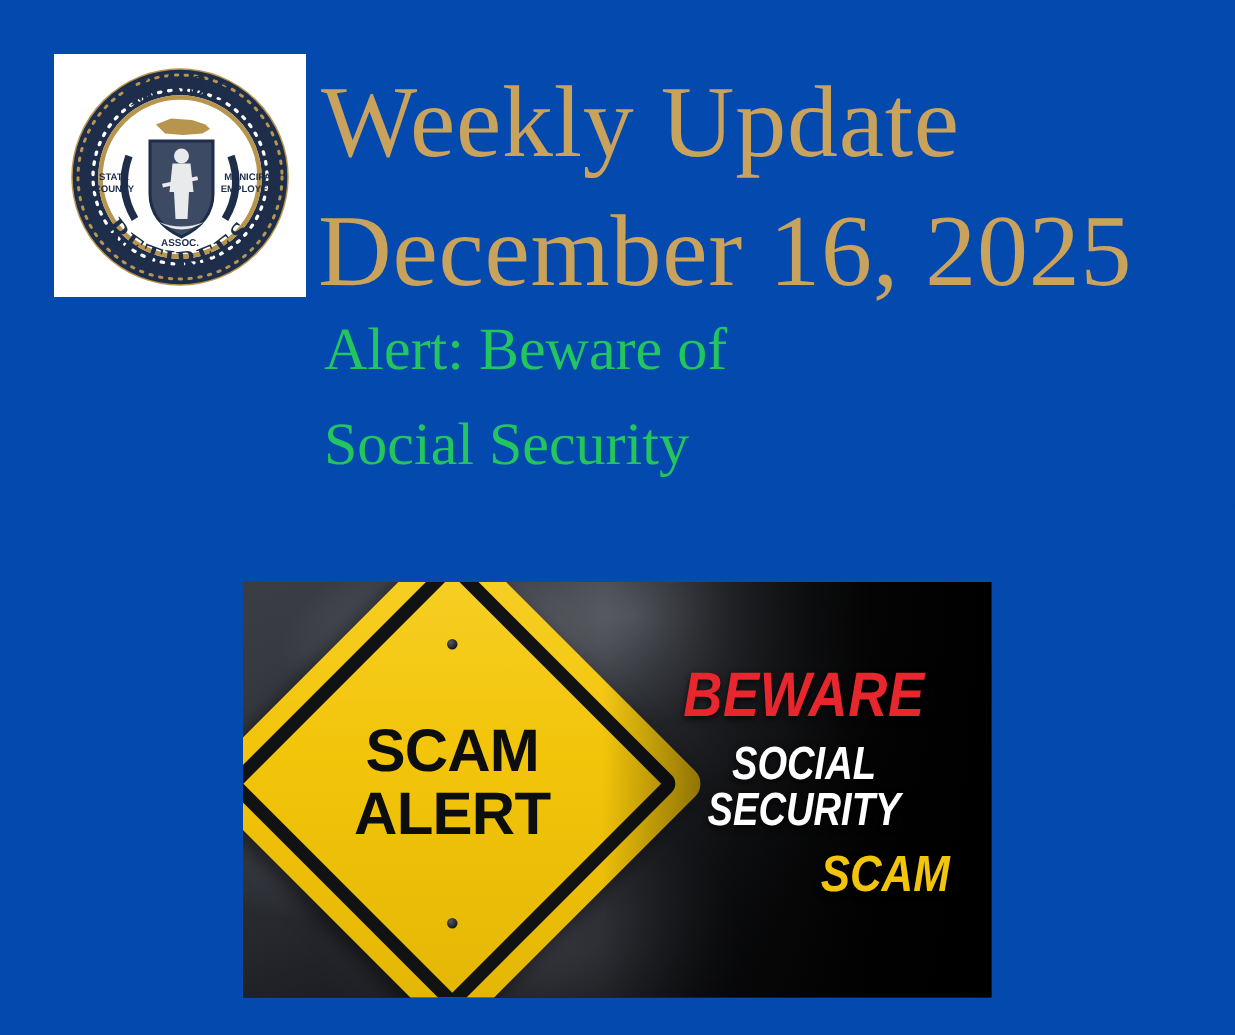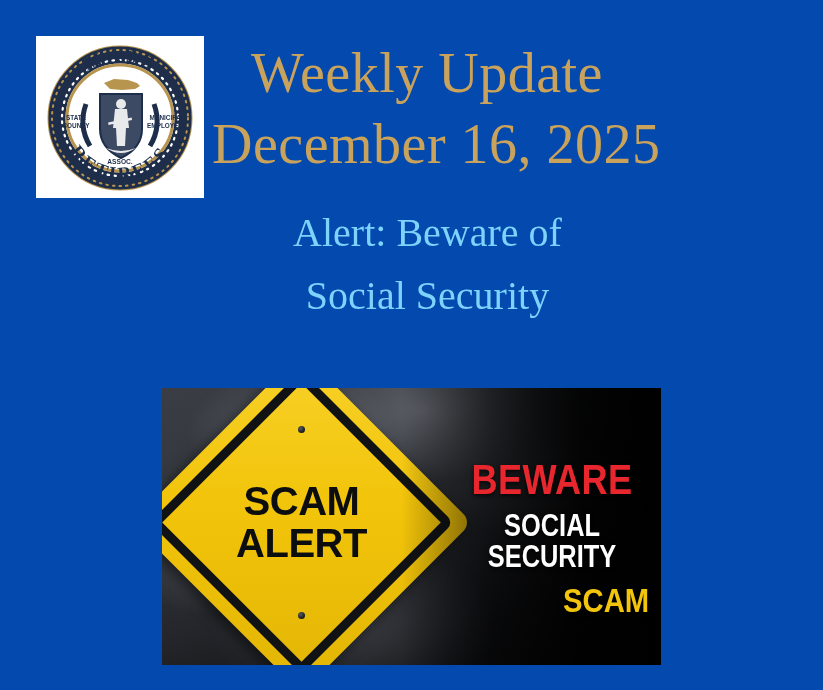--- a/index.html
+++ b/index.html
@@ -20,32 +20,32 @@
   #logo-svg { display:block; width:168px; height:162px; }
 
   
   #header-text {
     position:absolute; left:212px; top:38px;
     width:430px;
     text-align:center;
     color:#c9a25b;
   }
   .title-line {
-    font-size:56px;
+    font-size:68px;
     line-height:1.27;
     letter-spacing:0.5px;
     font-weight:400;
     white-space:nowrap;
   }
 
   #subtitle-block {
-    position:absolute; left:200px; top:202px;
+    position:absolute; left:216px; top:202px;
     width:455px;
-    text-align:center;
-    color:#7dd3fc;
+    text-align:left;
+    color:#22c55e;
   }
   .subtitle-line {
     font-size:40px;
     line-height:1.57;
     font-weight:400;
     white-space:nowrap;
   }
 
   
   #photo {
@@ -118,26 +118,26 @@
     width:7px; height:7px; border-radius:50%;
     background:radial-gradient(circle at 35% 32%, #55585d, #16181b 72%);
     left:50%; margin-left:-3.5px;
   }
   #bolt-top { top:24px; }
   #bolt-bottom { bottom:24px; }
 
   
   #banner-text {
     position:absolute;
-    left:271px; top:54px;
+    left:255px; top:54px;
     width:238px;
     font-family:"Liberation Sans", sans-serif;
     font-weight:700;
+    font-style:italic;
     line-height:1;
-    margin-top:17px;
   }
   #beware {
     font-size:42px;
     color:#e8262d;
     letter-spacing:0.5px;
     text-align:center;
     transform:scaleX(0.86);
     text-shadow:0 2px 5px rgba(0,0,0,.75);
   }
   #ss-line {

